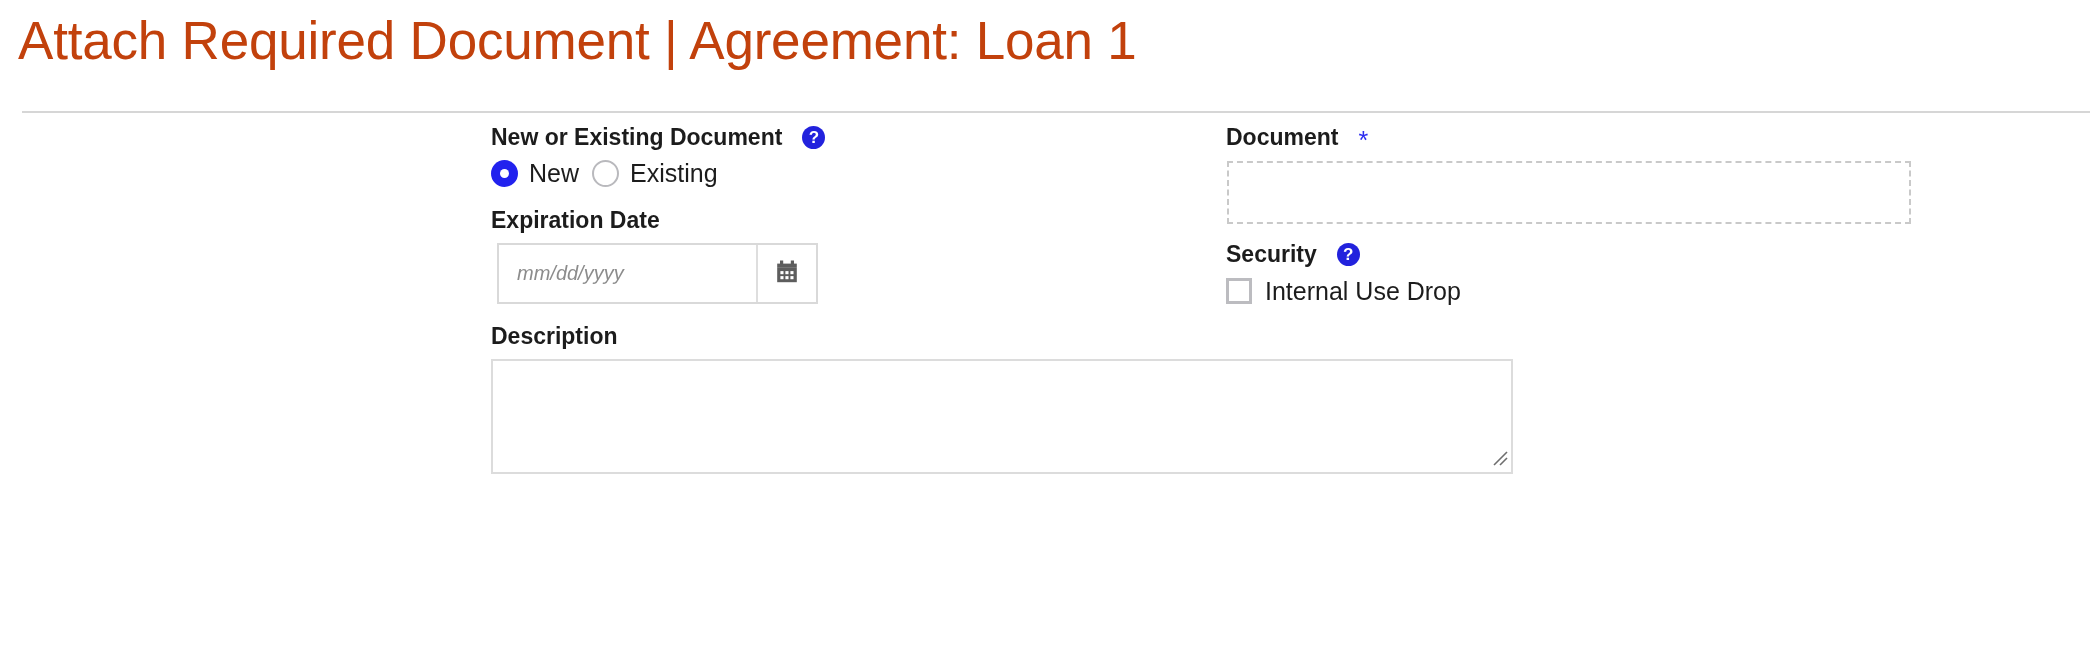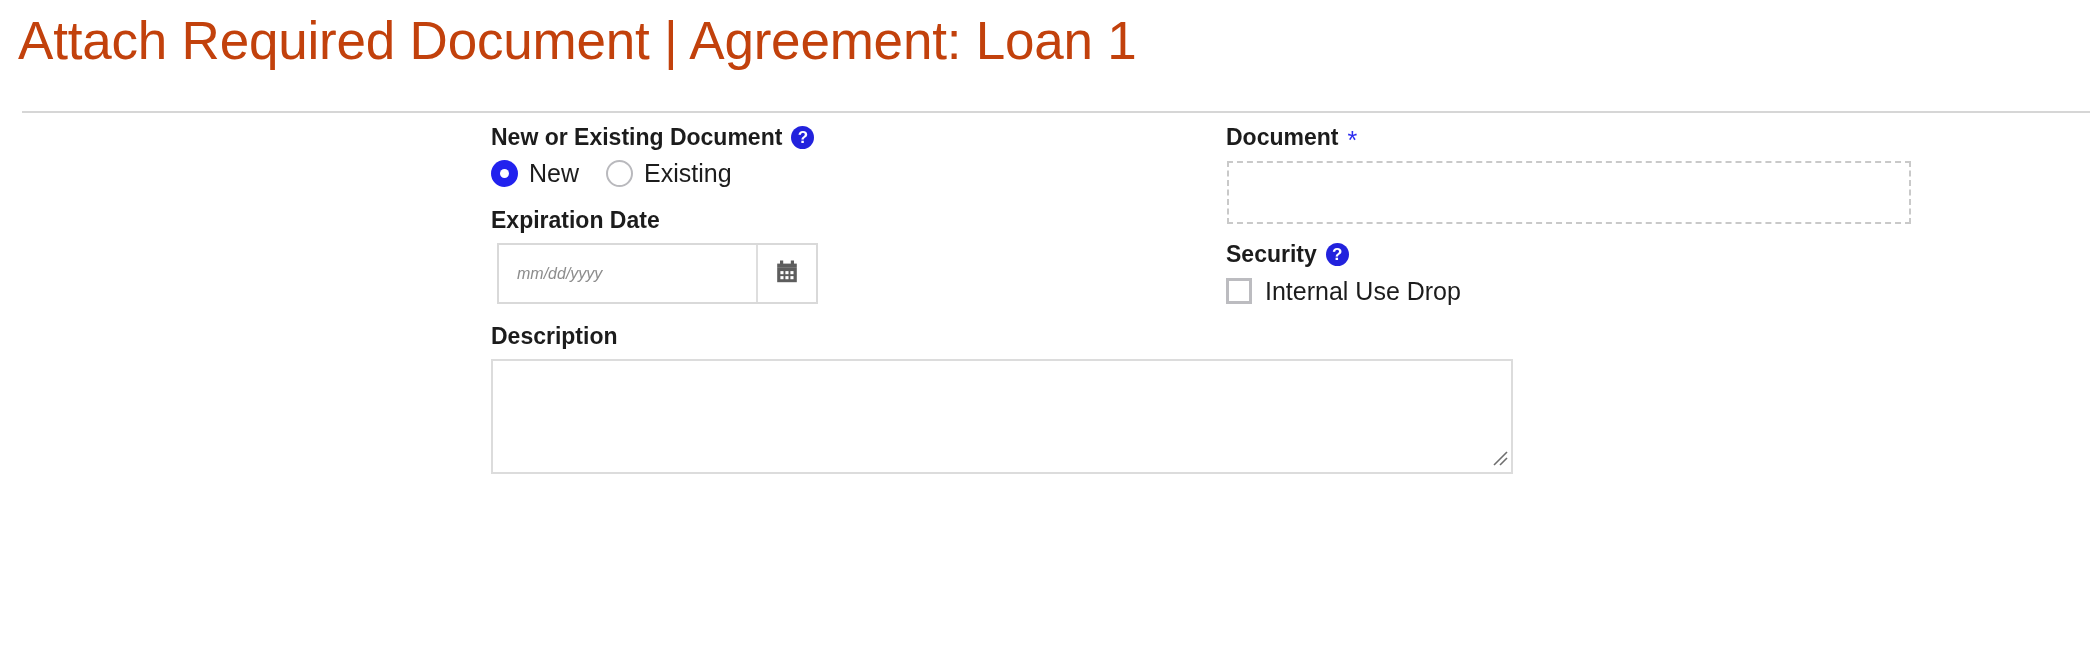--- a/index.html
+++ b/index.html
@@ -67,21 +67,21 @@
   }
 
   .field-label {
     font-size: 23px;
     font-weight: 700;
     color: #1c1c1c;
     line-height: 30px;
     white-space: nowrap;
     display: flex;
     align-items: center;
-    gap: 9px;
+    gap: 20px;
   }
   .req-asterisk {
     color: #2d2df0;
     font-size: 25px;
     font-weight: 400;
     line-height: 20px;
     position: relative;
     top: 3px;
   }
 
@@ -103,21 +103,21 @@
   }
 
   
   .nx-label { position: absolute; left: 0; top: 10px; }
   .radio-row {
     position: absolute;
     left: 0;
     top: 47px;
     display: flex;
     align-items: center;
-    gap: 27px;
+    gap: 13px;
   }
   .radio-item {
     display: flex;
     align-items: center;
     gap: 11px;
     cursor: pointer;
   }
   .radio-mark {
     width: 27px;
     height: 27px;
@@ -165,21 +165,21 @@
     background: #ffffff;
     display: flex;
     align-items: stretch;
   }
   .date-input {
     flex: 1 1 auto;
     border: none;
     outline: none;
     background: transparent;
     font-family: "Liberation Sans", sans-serif;
-    font-size: 16px;
+    font-size: 20px;
     font-style: italic;
     color: #8c8c8c;
     padding: 0 0 0 18px;
     min-width: 0;
   }
   .date-input::placeholder {
     color: #8c8c8c;
     font-style: italic;
     opacity: 1;
   }

